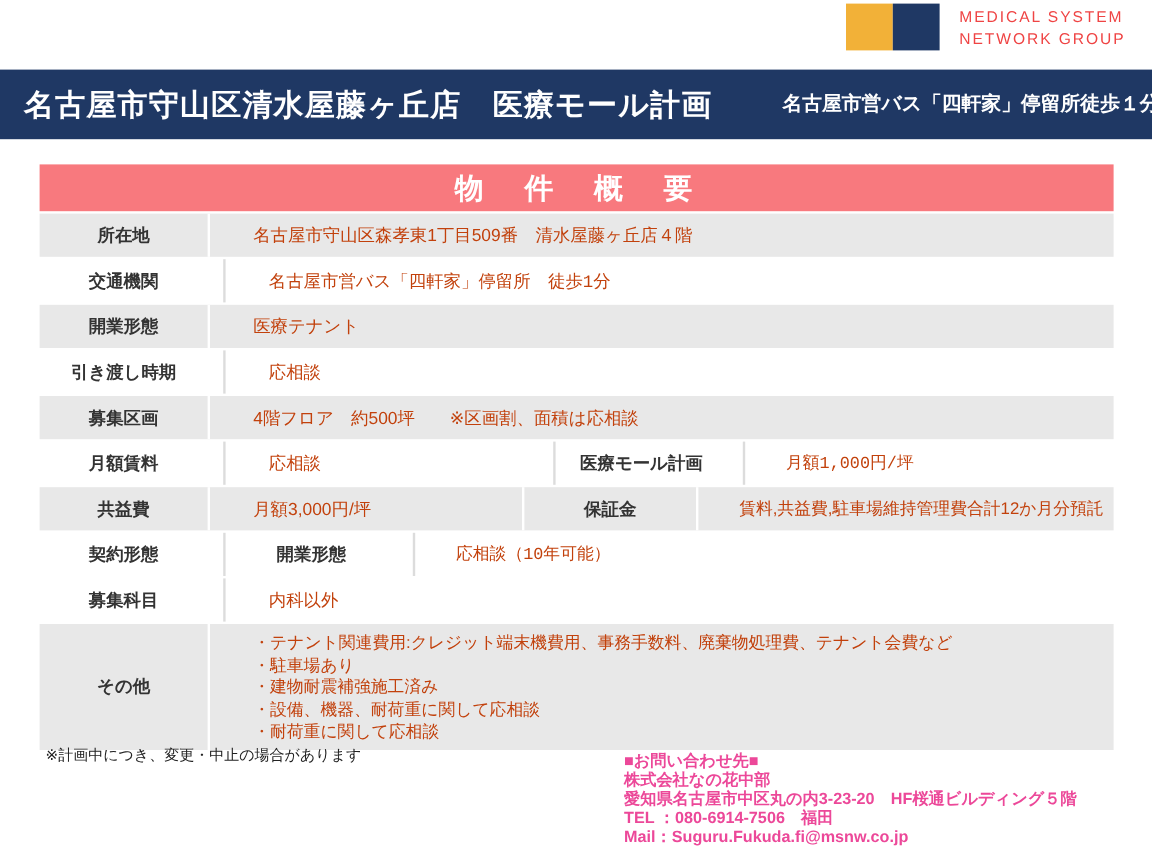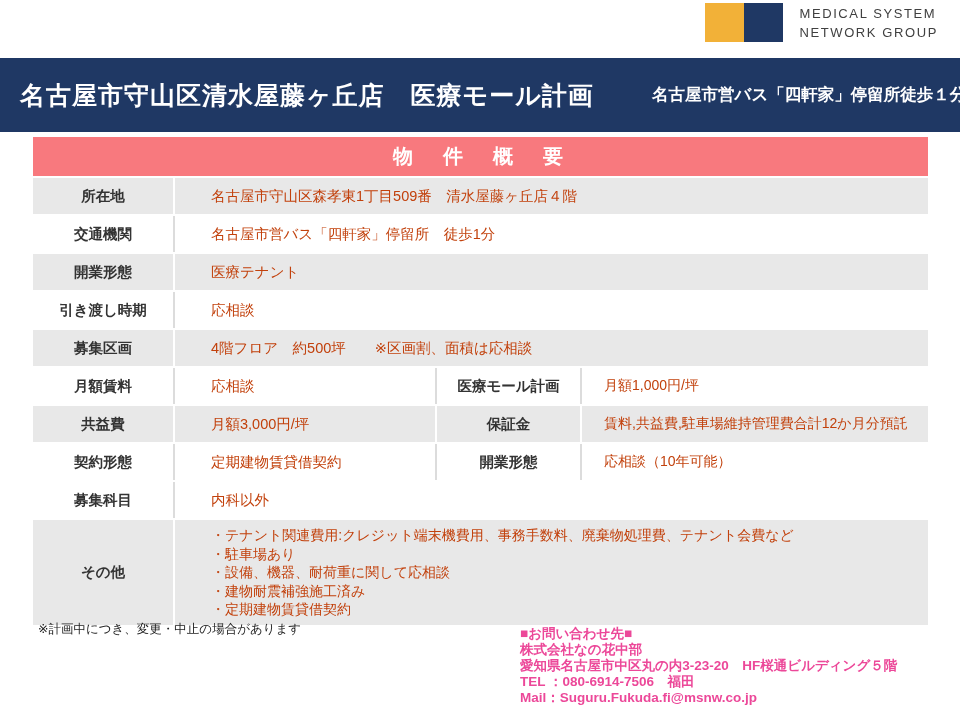--- a/index.html
+++ b/index.html
@@ -20,26 +20,26 @@
   .logo {
     position: absolute; top: 3px; right: 22px;
     display: flex; align-items: center;
   }
   .logo-sq { width: 39px; height: 39px; }
   .logo-sq.yellow { background: #F2B138; }
   .logo-sq.navy   { background: #1F3864; }
   .logo-text {
     margin-left: 16px;
     font-size: 13px; line-height: 19px; letter-spacing: 1.6px;
-    color: #404040; font-weight: 500; white-space: nowrap;
+    color: #ef4444; font-weight: 500; white-space: nowrap;
   }
 
   
   .band {
-    position: absolute; top: 58px; left: 0; width: 960px; height: 74px;
+    position: absolute; top: 58px; left: 0; width: 960px; height: 58px;
     background: #1F3864; display: flex; align-items: center;
   }
   .band-title {
     color: #ffffff; font-weight: bold; font-size: 25px;
     padding-left: 20px; white-space: nowrap; letter-spacing: 1px;
   }
   .band-access {
     position: absolute; top: 0; right: 0; width: 308px; height: 100%;
     display: flex; flex-direction: row; justify-content: space-evenly;
     align-items: center; text-align: center;
@@ -47,43 +47,43 @@
   .band-access div {
     color: #ffffff; font-weight: bold; font-size: 16.5px; white-space: nowrap;
   }
 
   
   .content { position: absolute; top: 137px; left: 33px; width: 895px; }
 
   .section-head {
     height: 39px; background: #F8797E;
     display: flex; align-items: center; justify-content: center;
-    color: #ffffff; font-weight: bold; font-size: 20px; letter-spacing: 5px;
+    color: #ffffff; font-weight: bold; font-size: 24px; letter-spacing: 5px;
   }
 
   .ptable { margin-top: 2px; background: #ffffff; }
   .row { display: flex; min-height: 36px; }
   .row + .row { margin-top: 2px; }
   .row.gray  { background: #E8E8E8; }
-  .row.white { background: #ffffff; }
+  .row.white { background: #ffffff; font-family: Liberation Mono, monospace; }
 
   .cell { display: flex; align-items: center; font-size: 14.5px; }
   .cell.label {
     justify-content: center; font-weight: bold; color: #333333;
     text-align: center; flex: 0 0 140px;
   }
   .cell.value { color: #c2410c; padding-left: 36px; }
   .cell + .cell { border-left: 2px solid; }
   .row.gray  .cell + .cell { border-left-color: #ffffff; }
-  .row.white .cell + .cell { border-left-color: #dcdcdc; }
+  .row.white .cell + .cell { border-left-color: #dcdcdc; margin-left: 13px; }
 
   .cell.value.wv { flex: 1 1 auto; }
   .cell.value.v1 { flex: 0 0 262px; }
   .cell.label.w2 { flex: 0 0 145px; }
-  .cell.value.v2 { flex: 1 1 auto; padding-left: 22px; font-size: 14px; }
+  .cell.value.v2 { flex: 1 1 auto; padding-left: 34px; font-size: 14px; }
 
   .row.list-row { min-height: 96px; }
   .cell.value.list {
     flex-direction: column; align-items: flex-start; justify-content: flex-end;
     padding: 6px 8px 6px 36px; font-size: 14px; line-height: 18.5px;
   }
 
   
   .note {
     position: absolute; top: 621px; left: 38px;
@@ -157,38 +157,37 @@
 
     <div class="row gray">
       <div class="cell label">共益費</div>
       <div class="cell value v1">月額3,000円/坪</div>
       <div class="cell label w2">保証金</div>
       <div class="cell value v2">賃料,共益費,駐車場維持管理費合計12か月分預託</div>
     </div>
 
     <div class="row white">
       <div class="cell label">契約形態</div>
-      <div class="cell value v1">定期建物賃貸借契約</div>
       <div class="cell label w2">開業形態</div>
       <div class="cell value v2">応相談（10年可能）</div>
     </div>
 
     <div class="row white">
       <div class="cell label">募集科目</div>
       <div class="cell value wv">内科以外</div>
     </div>
 
     <div class="row gray list-row">
       <div class="cell label">その他</div>
       <div class="cell value wv list">
         <div>・テナント関連費用:クレジット端末機費用、事務手数料、廃棄物処理費、テナント会費など</div>
         <div>・駐車場あり</div>
+        <div>・建物耐震補強施工済み</div>
         <div>・設備、機器、耐荷重に関して応相談</div>
-        <div>・建物耐震補強施工済み</div>
-        <div>・定期建物賃貸借契約</div>
+        <div>・耐荷重に関して応相談</div>
       </div>
     </div>
 
   </div>
 </div>
 
 <div class="note">※計画中につき、変更・中止の場合があります</div>
 
 <div class="contact">
   <div>■お問い合わせ先■</div>

